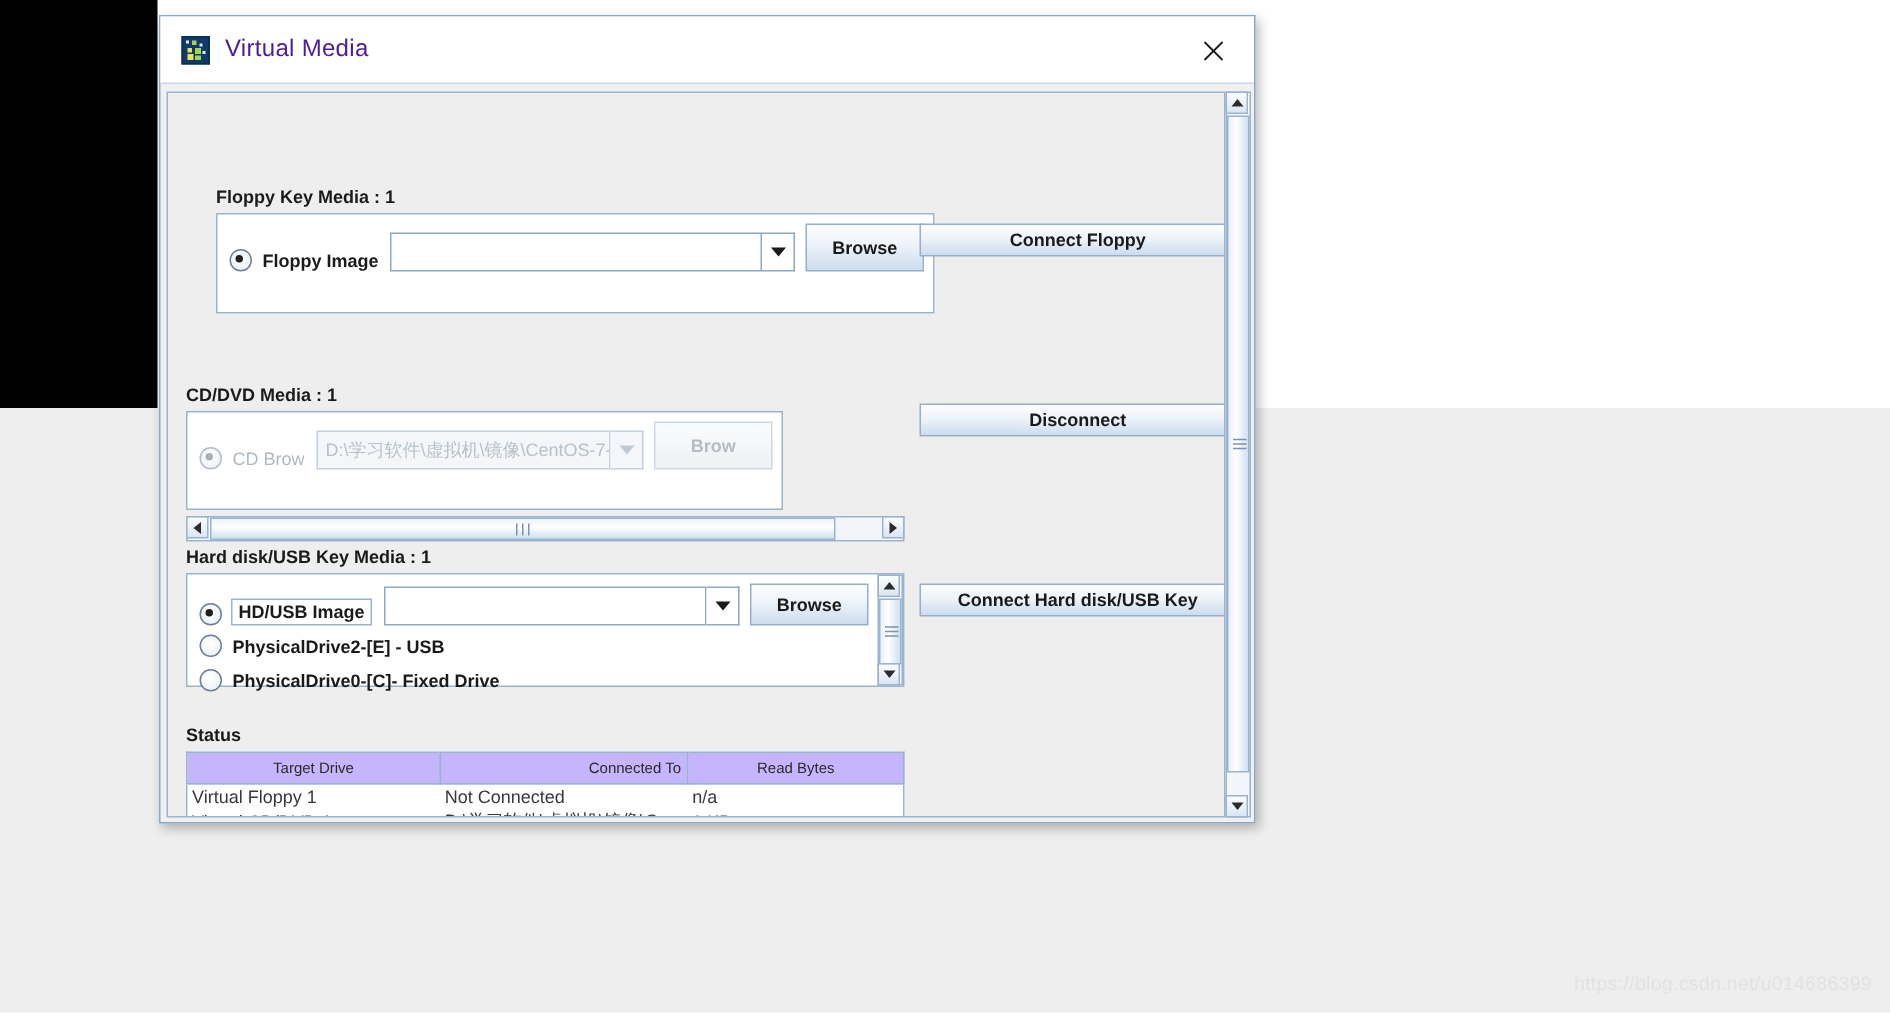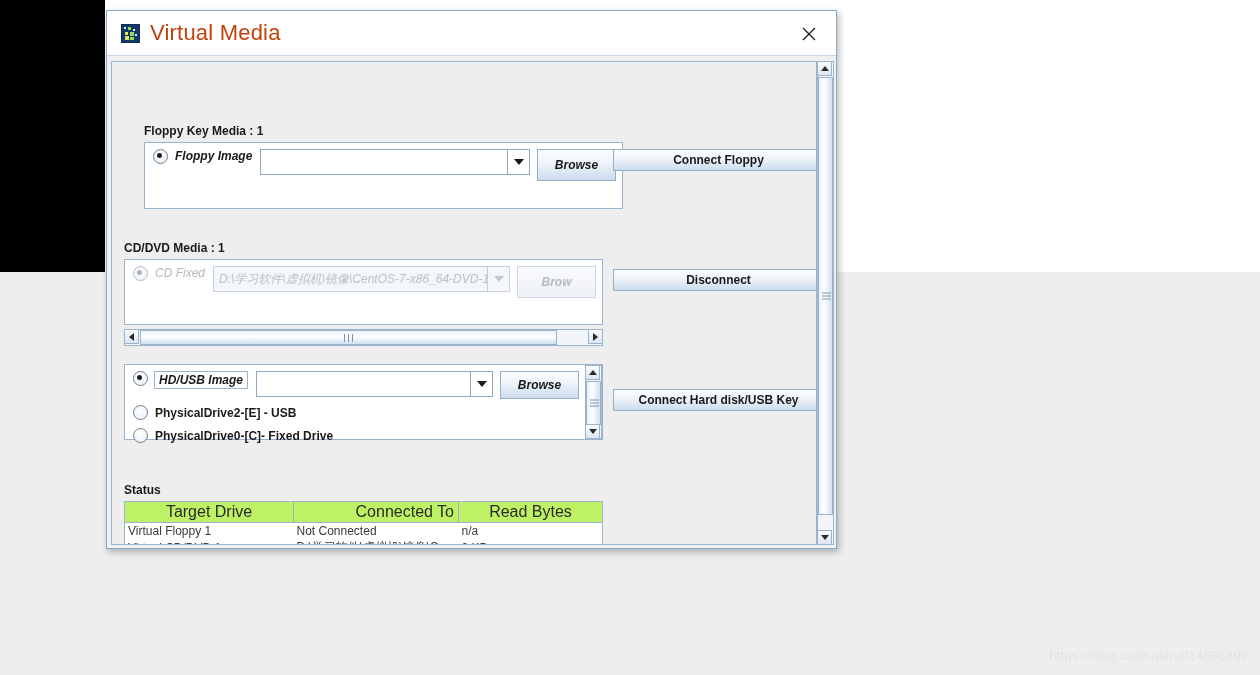--- a/index.html
+++ b/index.html
@@ -50,21 +50,21 @@
     width: 19px; height: 19px; margin-left: 14px; margin-right: 10px;
     background: #113a6b; position: relative; flex: none;
     border: 1px solid #0d2c52; box-sizing: border-box;
   }
   #app-icon i { position: absolute; display: block; }
   #app-icon i.g { background: #9fd84a; }
   #app-icon i.y { background: #e8e45a; }
   #app-icon i.w { background: #dfe9f5; }
 
   #title-text {
-    font-size: 22px; color: #c2410c; font-weight: 400;
+    font-size: 16px; color: #4c1d95; font-weight: 400;
     letter-spacing: 0.2px;
     text-align: right;
   }
   #close-x {
     position: absolute; right: 8px; top: 8px;
     width: 38px; height: 30px;
     display: flex; align-items: center; justify-content: center;
     cursor: pointer;
   }
   #close-x svg { display: block; }
@@ -129,23 +129,22 @@
     font-size: 12px; font-weight: bold; color: #1a1a1a;
     margin: 0 0 4px 0;
   }
   .panel {
     background: #ffffff;
     border: 1px solid #9bb3cc;
     box-sizing: border-box;
     position: relative;
   }
   .row {
-    display: flex; align-items: flex-start;
+    display: flex; align-items: flex-end;
     padding: 6px 6px 6px 8px;
-    font-style: italic;
   }
   .radio {
     width: 13px; height: 13px; border-radius: 50%;
     border: 1px solid #6f7f90;
     background: radial-gradient(circle at 45% 40%, #ffffff, #e8eef5);
     position: relative; flex: none; cursor: pointer;
   }
   .radio.checked::after {
     content: ""; position: absolute; left: 3px; top: 3px;
     width: 5px; height: 5px; border-radius: 50%; background: #1f1f1f;
@@ -204,21 +203,21 @@
   .btn.disabled { color: #b4bcc4; border-color: #cdd7e1;
     background: linear-gradient(to bottom,#fafbfd,#eef1f5); }
 
   .browse-btn { width: 79px; height: 32px; margin-left: 7px; flex: none; }
 
   
   #sec-floppy { position: absolute; left: 12px; top: 62px; width: 479px; padding-left: 20px; }
   #floppy-panel { height: 67px; }
 
   
-  #sec-cd { position: absolute; left: 12px; top: 179px; width: 479px; }
+  #sec-cd { position: absolute; left: 12px; top: 194px; width: 398px; }
   #cd-panel { height: 66px; }
   #cd-hsb {
     position: absolute; left: 0; bottom: -21px;
     width: 479px; height: 17px;
     border: 1px solid #9bb3cc; box-sizing: border-box;
     background: #f2f6fb;
   }
   .hsb-btn { width: 15px; height: 15px; position: absolute; top: -1px;
     background: linear-gradient(to bottom,#fbfdff,#dbe6f3);
     border: 1px solid #9bb3cc; box-sizing: border-box;
@@ -251,22 +250,22 @@
     border: 1px solid #9bb3cc; box-sizing: border-box; cursor: pointer;
   }
 
   
   #sec-status { position: absolute; left: 12px; top: 421px; width: 406px; }
   #status-table {
     border: 1px solid #9bb3cc; background: #ffffff;
     box-sizing: border-box; border-collapse: collapse; width: 479px;
   }
   #status-table th {
-    font-size: 16px; font-weight: normal; color: #2a2a2a;
-    background: #bef264;
+    font-size: 10px; font-weight: normal; color: #2a2a2a;
+    background: #c4b5fd;
     border-right: 1px solid #9bb3cc;
     border-bottom: 1px solid #9bb3cc;
     height: 20px; padding: 0 4px; text-align: center;
   }
   #status-table th:last-child { border-right: none; }
   #status-table td {
     font-size: 12px; color: #3a3a3a;
     height: 16px; padding: 0 3px;
     white-space: nowrap; overflow: hidden;
   }
@@ -328,21 +327,21 @@
             <span class="btn browse-btn">Browse</span>
           </div>
         </div>
       </div>
 
       <div id="sec-cd">
         <div class="section-label">CD/DVD Media : 1</div>
         <div class="panel" id="cd-panel">
           <div class="row">
             <span class="radio checked disabled"></span>
-            <span class="radio-label disabled">CD Fixed</span>
+            <span class="radio-label disabled">CD Brow</span>
             <span class="combo">
               <span class="combo-field disabled">D:\学习软件\虚拟机\镜像\CentOS-7-x86_64-DVD-1708.iso</span>
               <span class="combo-arrow disabled">
                 <span class="tri-down disabled"></span>
               </span>
             </span>
             <span class="btn browse-btn disabled">Brow</span>
           </div>
         </div>
         <div id="cd-hsb">
@@ -356,20 +355,21 @@
                 <span></span>
               </span>
           </div>
           <span class="hsb-btn r">
               <span class="sb-arrow right"></span>
             </span>
         </div>
       </div>
 
       <div id="sec-hd">
+        <div class="section-label">Hard disk/USB Key Media : 1</div>
         <div class="panel" id="hd-panel">
           <div class="row" style="padding-bottom:2px;">
             <span class="radio checked"></span>
             <span class="radio-label focusbox">HD/USB Image</span>
             <span class="combo">
               <span class="combo-field"></span>
               <span class="combo-arrow">
                 <span class="tri-down"></span>
               </span>
             </span>

